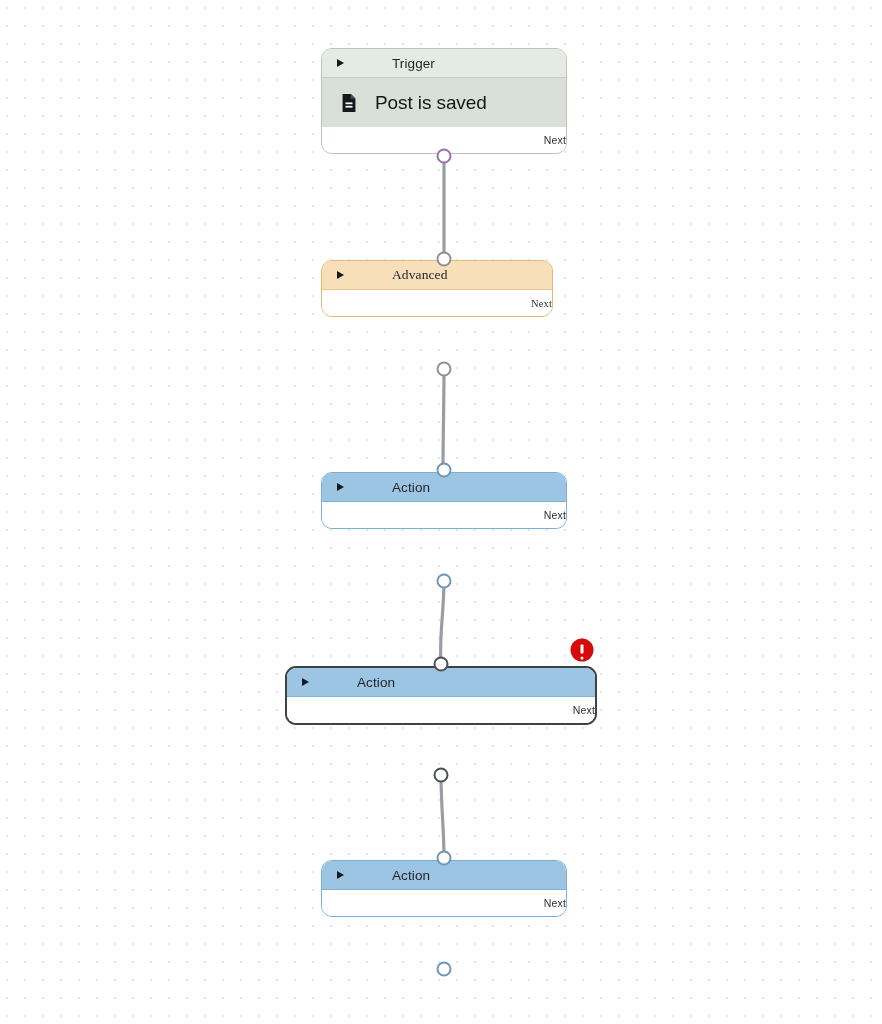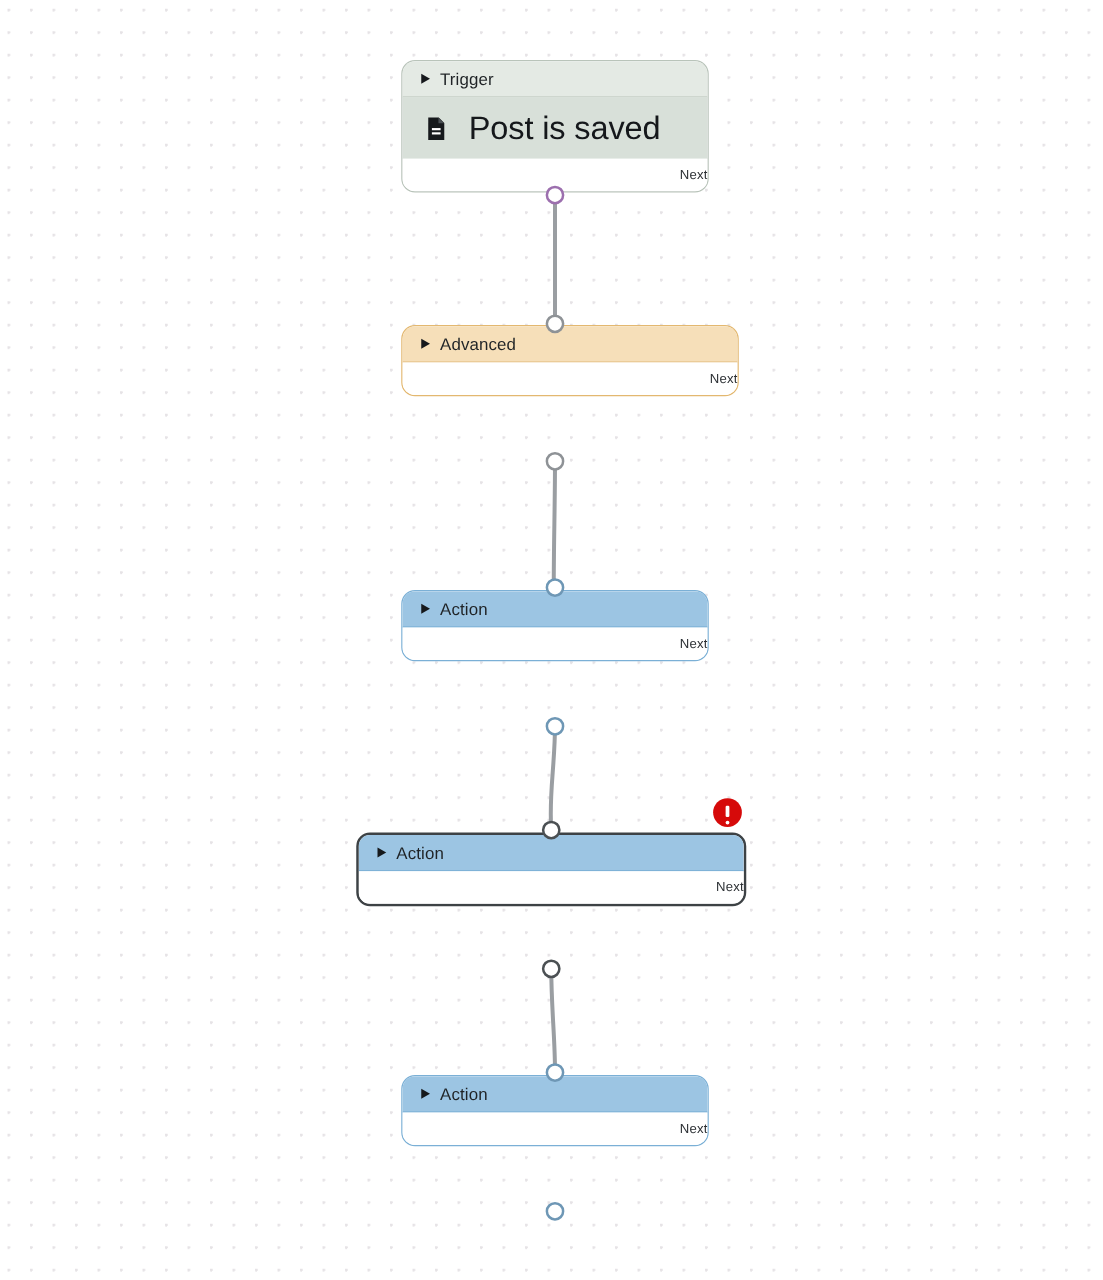--- a/index.html
+++ b/index.html
@@ -44,20 +44,21 @@
 
   .node-header {
     display: flex;
     align-items: center;
     box-sizing: border-box;
     height: 29px;
     padding: 0 0 0 15px;
     font-size: 13.5px;
     letter-spacing: 0.1px;
     color: #1f2326;
+    gap: 40px;
   }
   .node-header .caret {
     width: 0; height: 0;
     border-left: 7px solid #16191c;
     border-top: 4.6px solid transparent;
     border-bottom: 4.6px solid transparent;
     margin-right: 8px;
     flex: 0 0 auto;
   }
 
@@ -69,21 +70,21 @@
     padding-left: 16px;
   }
   .node-body .glyph {
     width: 22px;
     height: 22px;
     flex: 0 0 auto;
     margin-right: 15px;
     display: block;
   }
   .node-title {
-    font-size: 26px;
+    font-size: 19px;
     color: #15181b;
     letter-spacing: -0.1px;
     white-space: nowrap;
   }
 
   .node-footer {
     box-sizing: border-box;
     height: 26px;
     background: #ffffff;
     display: flex;
@@ -182,21 +183,21 @@
         <rect x="8.2" y="15.1" width="7.6" height="1.9" fill="#ffffff"></rect>
       </svg>
       <span class="node-title">Post is saved</span>
     </div>
     <div class="node-footer">
       <span>Next</span>
     </div>
   </div>
   <div class="port port-violet" style="left:444px; top:156px;"></div>
 
-  <div class="node n-advanced" style="left:321px; top:260px; width:270px;">
+  <div class="node n-advanced" style="left:321px; top:260px; width:232px;font-family:Liberation Serif, serif;">
     <div class="node-header">
       <span class="caret"></span>
       <span>Advanced</span>
     </div>
     <div class="node-footer">
       <span>Next</span>
     </div>
   </div>
   <div class="port port-gray" style="left:444px; top:259px;"></div>
   <div class="port port-gray" style="left:444px; top:369px;"></div>

